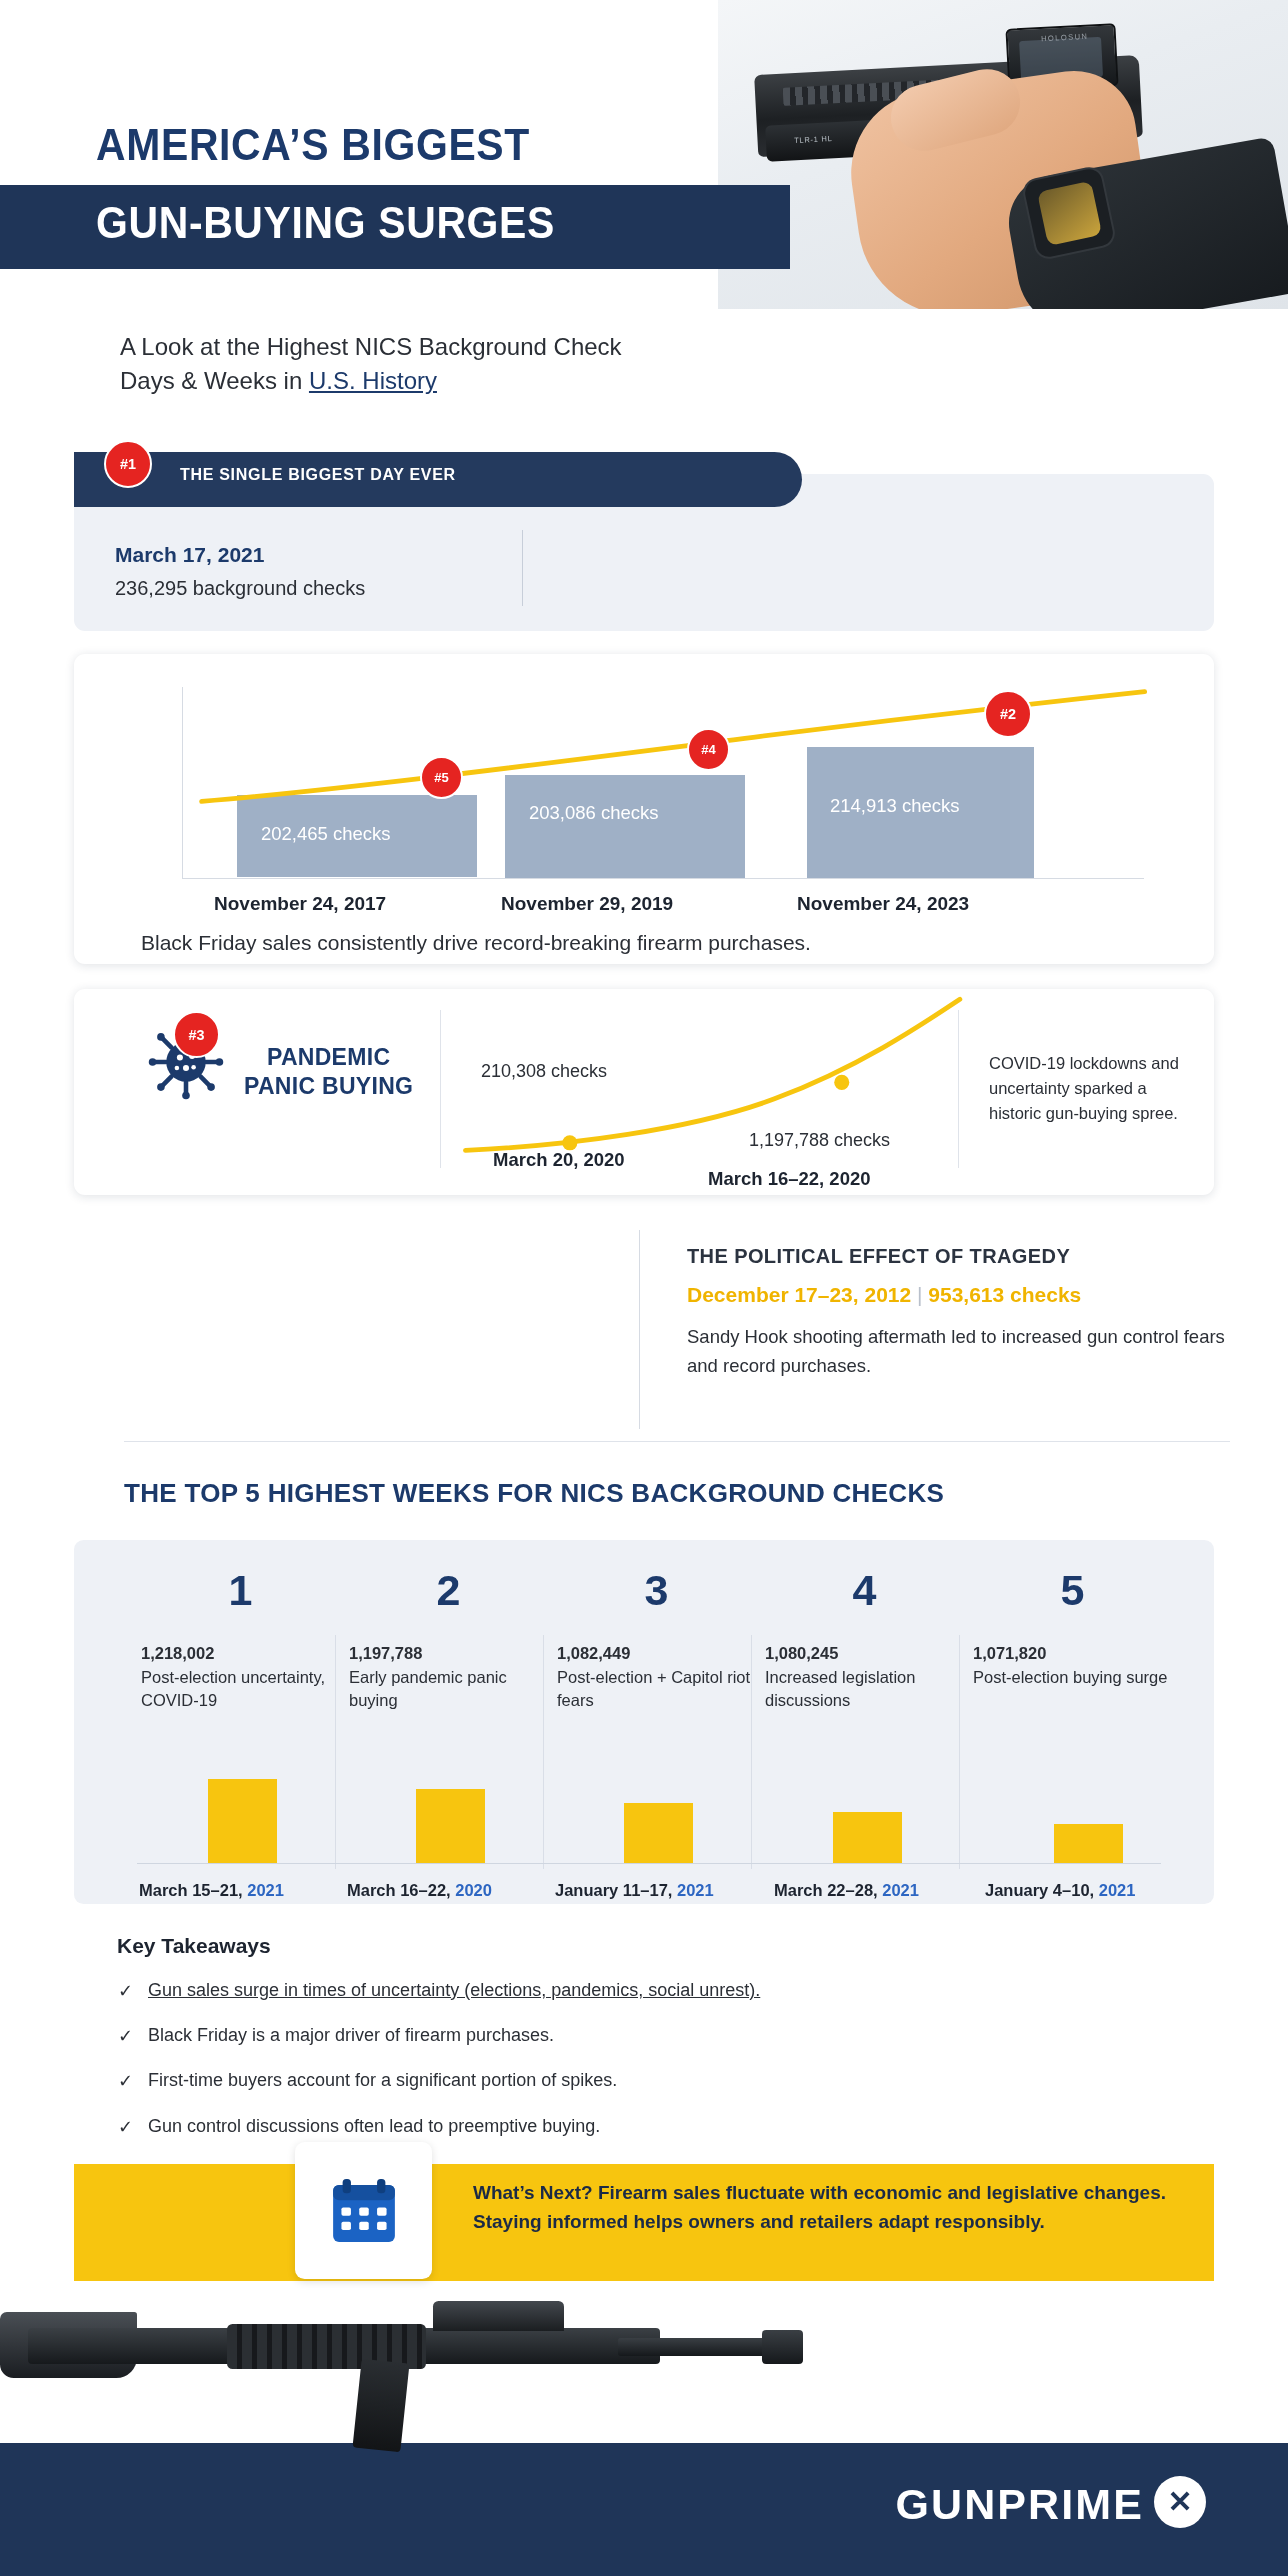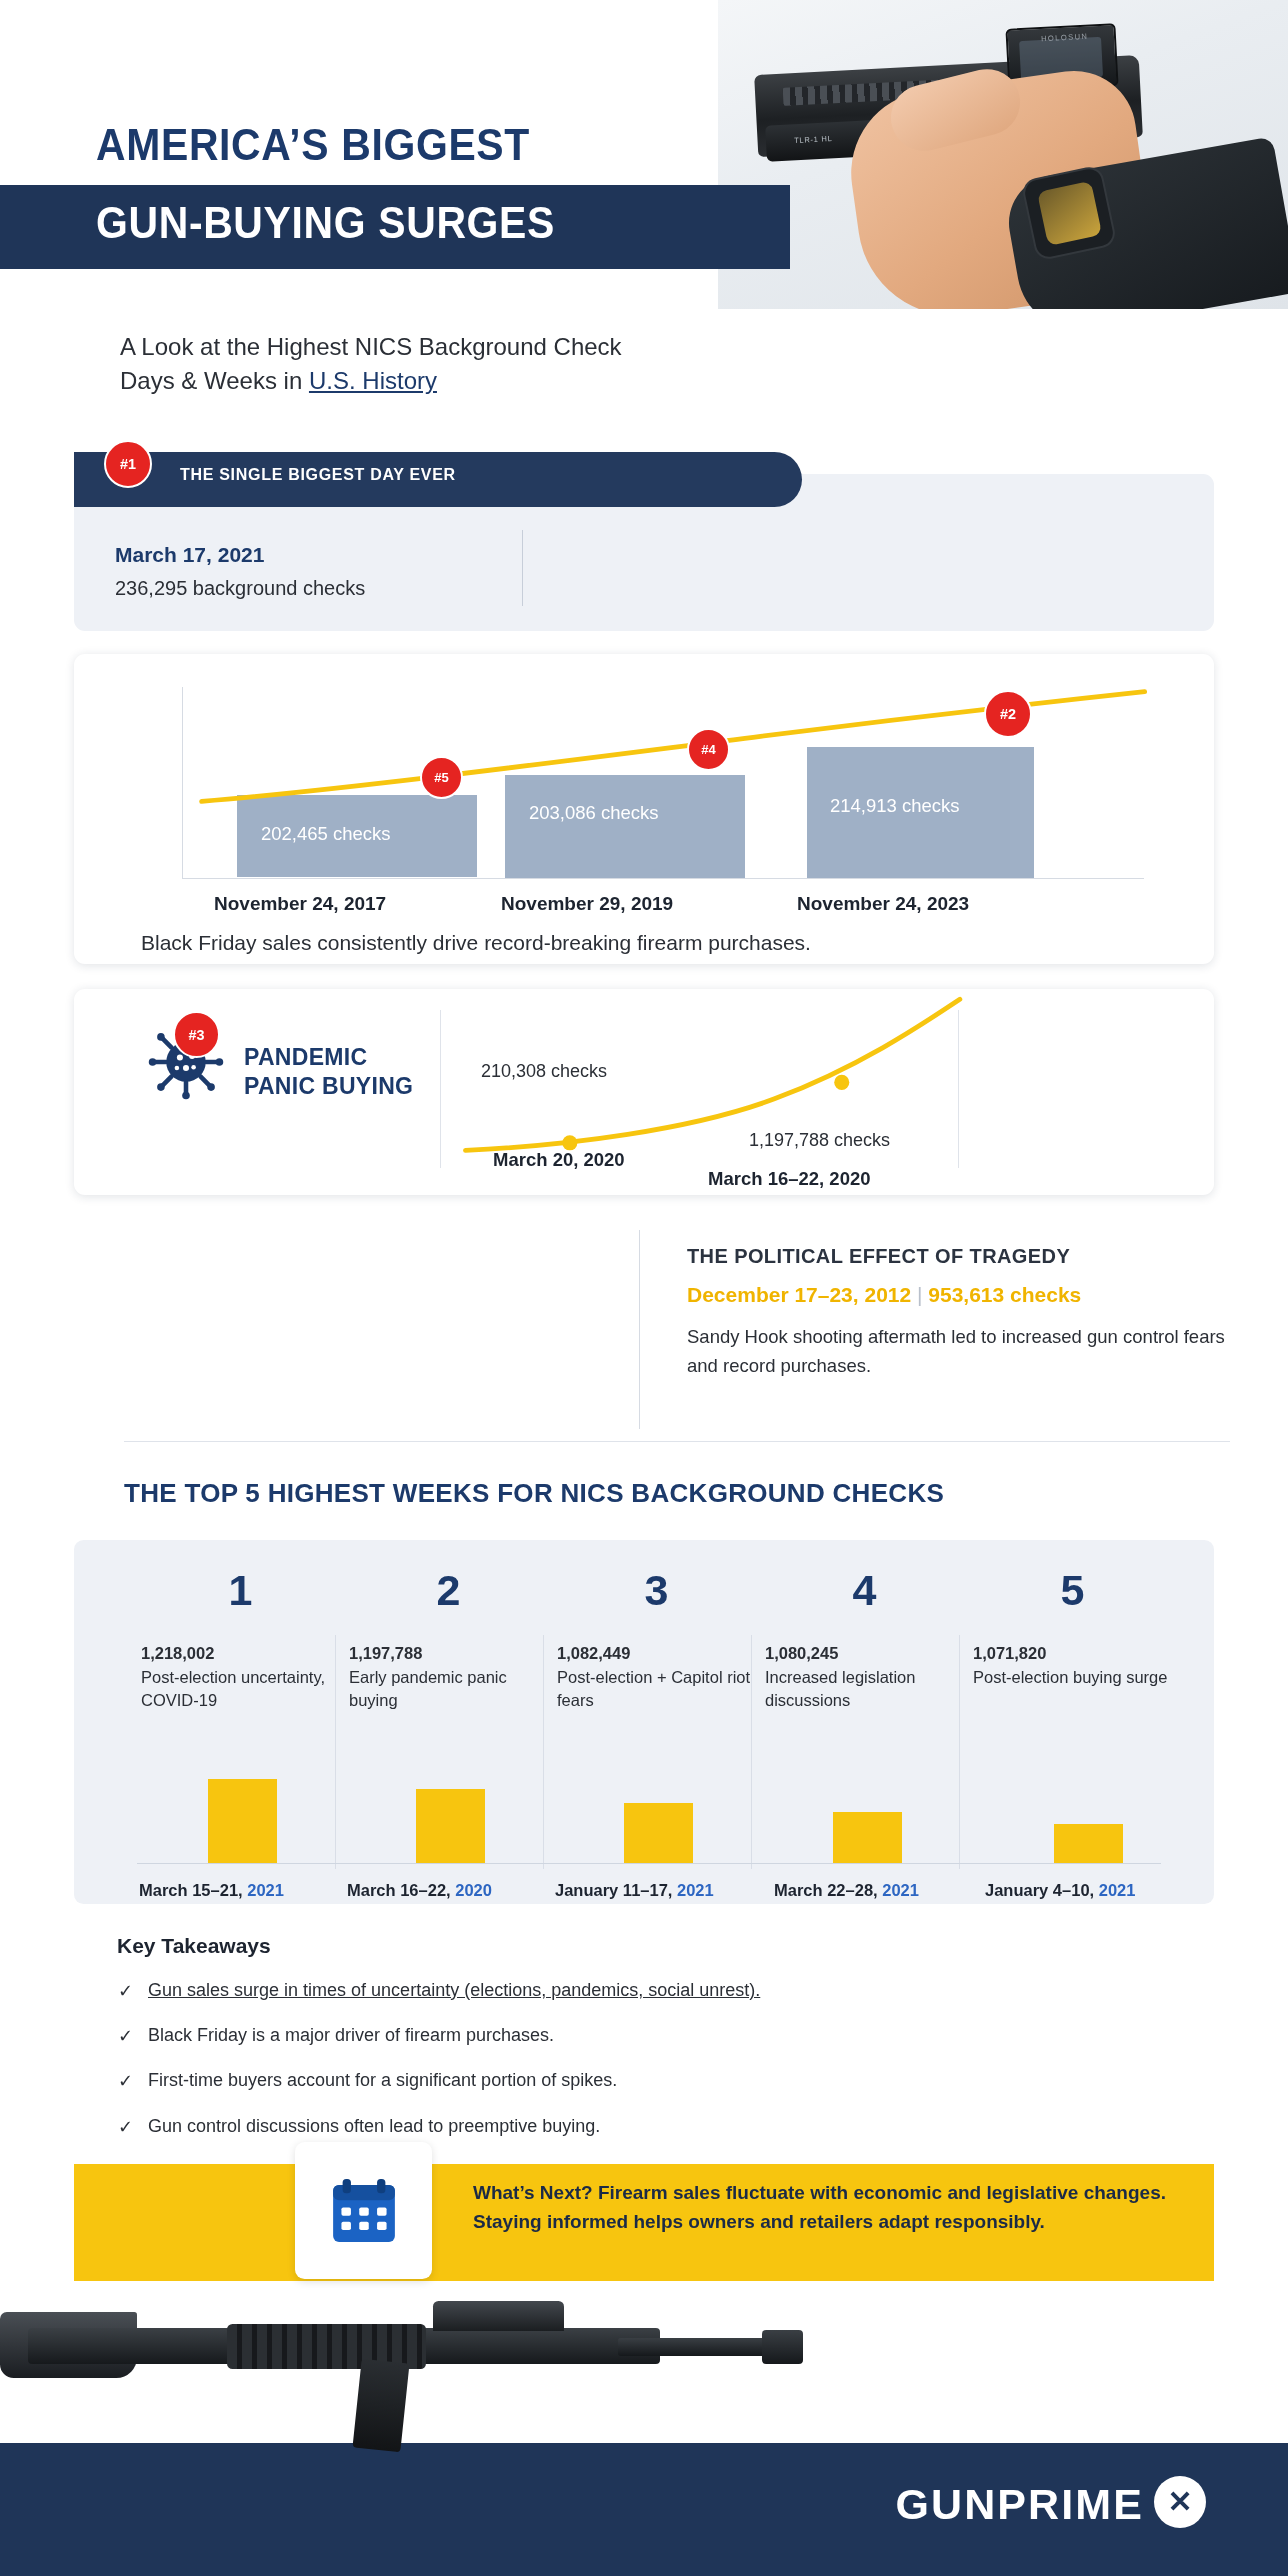--- a/index.html
+++ b/index.html
@@ -278,21 +278,21 @@
     box-shadow: 0 1.4px 9.6px rgba(30,45,70,.13);
   }
   .virus {
     position: absolute; left: 148px; top: 1024px;
     width: 76px; height: 76px;
   }
   #badge3 { left: 173px; top: 1011px; width: 47px; height: 47px; }
   .pandemic-title {
     position: absolute; left: 244px; top: 1043px;
     font-size: 23px; font-weight: bold; color: #1c3a6b;
-    line-height: 29px; letter-spacing: 0.3px;
+    line-height: 29px; letter-spacing: 0.3px; text-align: center;
   }
   .sec3-div {
     position: absolute; left: 440px; top: 1010px;
     width: 1.4px; height: 158px; background: #dfe3ea;
   }
   .sec3-div2 {
     position: absolute; left: 958px; top: 1010px;
     width: 1.4px; height: 158px; background: #dfe3ea;
   }
   .p-lab1 {
@@ -527,20 +527,21 @@
   <div class="sec3-div2"></div>
   <svg class="sec3-curve" viewBox="0 0 1660 300">
     <path d="M570,235 C720,228 900,205 1020,160 C1140,115 1230,55 1290,15" fill="none" stroke="#f7c50f" stroke-width="7" stroke-linecap="round"></path>
     <circle cx="722" cy="224" r="11" fill="#f7c50f"></circle>
     <circle cx="1118" cy="136" r="11" fill="#f7c50f"></circle>
   </svg>
   <div class="p-lab1">210,308 checks</div>
   <div class="p-lab2">1,197,788 checks</div>
   <div class="p-x1">March 20, 2020</div>
   <div class="p-x2">March 16–22, 2020</div>
+  <div class="p-desc">COVID-19 lockdowns and uncertainty sparked a historic gun-buying spree.</div>
 
   <div class="col-div"></div>
   <div class="col-right">
     <div class="col-head">THE POLITICAL EFFECT OF TRAGEDY</div>
     <div class="col-stat">
       <span>December 17–23, 2012</span><span class="sep"> | </span><span>953,613 checks</span>
     </div>
     <div class="col-desc">Sandy Hook shooting aftermath led to increased gun control fears and record purchases.</div>
   </div>
   <div class="hr-thin"></div>

